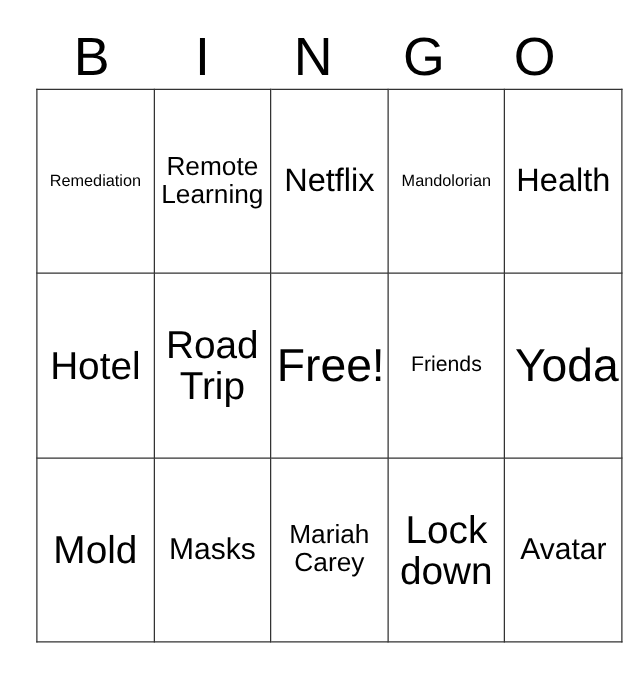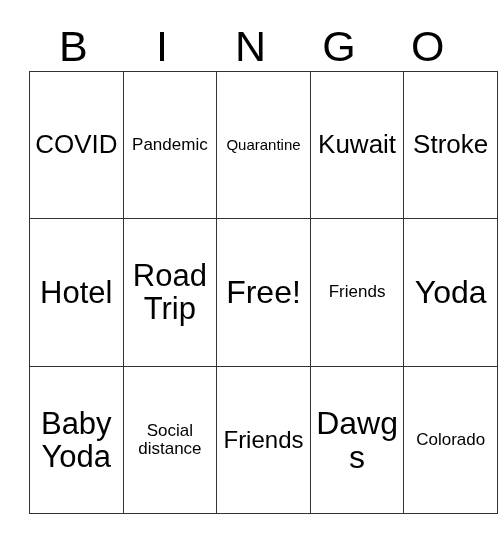--- a/index.html
+++ b/index.html
@@ -74,53 +74,54 @@
     color: #000000;
   }
 
   
   .fs-xs   { font-size: 13px; }
   .fs-s    { font-size: 15px; }
   .fs-sm   { font-size: 17px; }
   .fs-m    { font-size: 21px; }
   .fs-ml   { font-size: 24px; }
   .fs-l    { font-size: 26px; }
-  .fs-xl   { font-size: 32px; }
+  .fs-xl   { font-size: 37px; text-align: right; }
   .fs-xxl  { font-size: 31px; }
 </style>
 </head>
 <body style="background: rgb(255, 255, 255);">
 
 <div id="card" style="color: rgb(0, 0, 0);">
 
   <div id="header-row">
     <div class="header-letter">B</div>
     <div class="header-letter">I</div>
     <div class="header-letter">N</div>
     <div class="header-letter">G</div>
     <div class="header-letter">O</div>
   </div>
 
   <table id="grid">
     <tbody>
       <tr>
         <td style="border-color: rgb(51, 51, 51);">
-            <span class="cell-text fs-l">COVID</span>
+            <span class="cell-text fs-xs">Remediation</span>
           </td>
         <td style="border-color: rgb(51, 51, 51);">
-            <span class="cell-text fs-sm">Pandemic</span>
+            <span class="cell-text fs-m">Remote
+Learning</span>
           </td>
         <td style="border-color: rgb(51, 51, 51);">
-            <span class="cell-text fs-s">Quarantine</span>
+            <span class="cell-text fs-l">Netflix</span>
           </td>
         <td style="border-color: rgb(51, 51, 51);">
-            <span class="cell-text fs-l">Kuwait</span>
+            <span class="cell-text fs-xs">Mandolorian</span>
           </td>
         <td style="border-color: rgb(51, 51, 51);">
-            <span class="cell-text fs-l">Stroke</span>
+            <span class="cell-text fs-l">Health</span>
           </td>
       </tr>
       <tr>
         <td style="border-color: rgb(51, 51, 51);">
             <span class="cell-text fs-xxl">Hotel</span>
           </td>
         <td style="border-color: rgb(51, 51, 51); text-align: center;">
             <span class="cell-text fs-xxl">Road
 Trip</span>
           </td>
@@ -129,33 +130,33 @@
           </td>
         <td style="border-color: rgb(51, 51, 51);">
             <span class="cell-text fs-sm">Friends</span>
           </td>
         <td style="border-color: rgb(51, 51, 51);">
             <span class="cell-text fs-xl">Yoda</span>
           </td>
       </tr>
       <tr>
         <td style="border-color: rgb(51, 51, 51);">
-            <span class="cell-text fs-xxl">Baby
-Yoda</span>
+            <span class="cell-text fs-xxl">Mold</span>
           </td>
         <td style="border-color: rgb(51, 51, 51);">
-            <span class="cell-text fs-sm">Social
-distance</span>
+            <span class="cell-text fs-ml">Masks</span>
           </td>
         <td style="border-color: rgb(51, 51, 51);">
-            <span class="cell-text fs-ml">Friends</span>
+            <span class="cell-text fs-m">Mariah
+Carey</span>
           </td>
         <td style="border-color: rgb(51, 51, 51);">
-            <span class="cell-text fs-xl">Dawgs</span>
+            <span class="cell-text fs-xxl">Lock
+down</span>
           </td>
         <td style="border-color: rgb(51, 51, 51);">
-            <span class="cell-text fs-sm">Colorado</span>
+            <span class="cell-text fs-ml">Avatar</span>
           </td>
       </tr>
     </tbody>
   </table>
 
 </div>
 
 </body></html>

